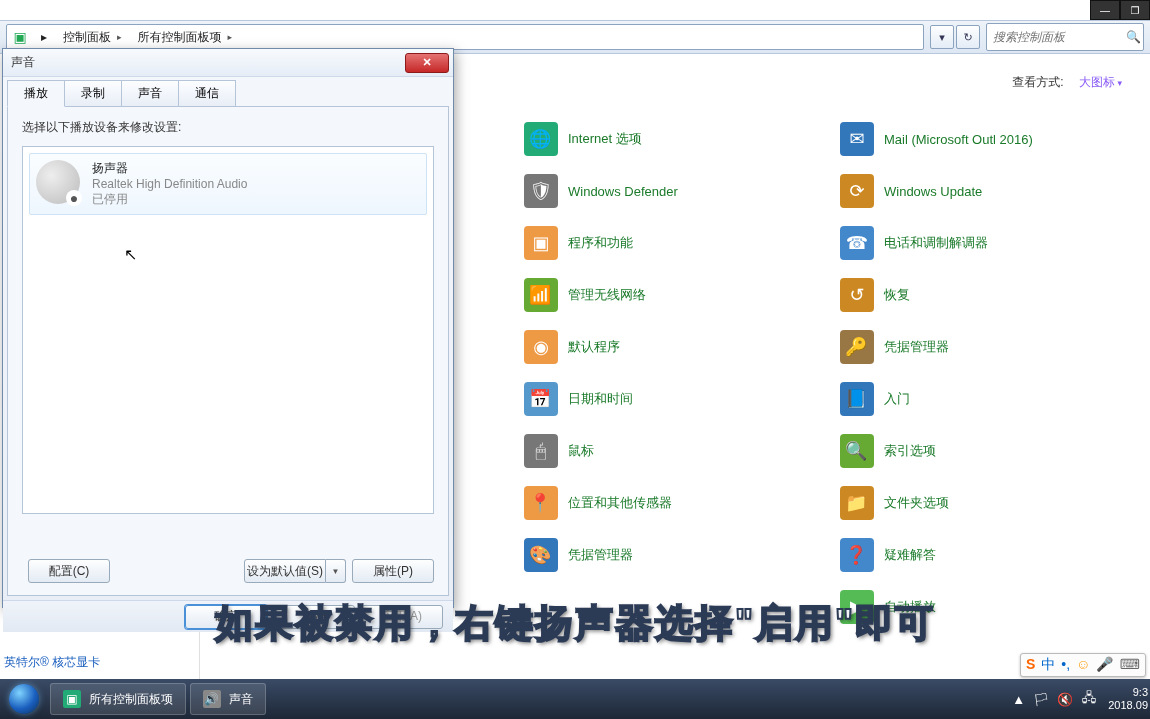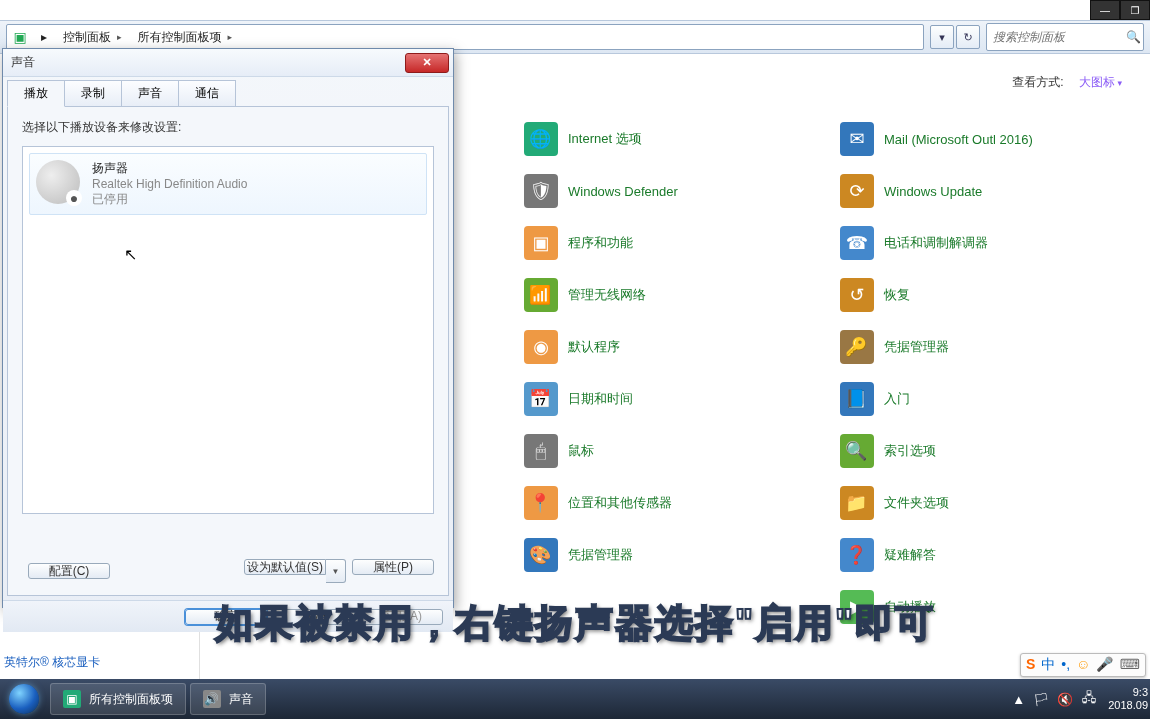--- a/index.html
+++ b/index.html
@@ -54,21 +54,21 @@
 .devitem .devico { width: 44px; height: 44px; background: radial-gradient(circle at 35% 35%, #eee, #bbb); border-radius: 50%; margin-right: 12px; position: relative; }
 .devitem .devico::after { content: "●"; position: absolute; bottom: -2px; right: -2px; font-size: 14px; color: #555; background: #fff; border-radius: 50%; width: 16px; height: 16px; display: flex; align-items: center; justify-content: center; }
 .devtext .dname { font-size: 12px; color: #222; }
 .devtext .ddesc { font-size: 12px; color: #888; }
 .devtext .dstat { font-size: 12px; color: #888; }
 .cursor { position: absolute; top: 138px; left: 116px; font-size: 16px; color: #000; pointer-events: none; z-index: 60; }
 
 .dlg-lowbtns { position: absolute; bottom: 12px; left: 14px; right: 14px; display: flex; justify-content: space-between; align-items: center; }
 .dlg-lowbtns .l { display: flex; }
 .dlg-lowbtns .r { display: flex; align-items: flex-start; }
-.btn { min-width: 82px; height: 16px; font-size: 12px; background: linear-gradient(#fdfefe,#e4ebf4); border: 1px solid #9ab; border-radius: 3px; display: flex; align-items: center; justify-content: center; margin-left: 6px; color: #333; cursor: default; }
+.btn { min-width: 82px; height: 24px; font-size: 12px; background: linear-gradient(#fdfefe,#e4ebf4); border: 1px solid #9ab; border-radius: 3px; display: flex; align-items: center; justify-content: center; margin-left: 6px; color: #333; cursor: default; }
 .btn.def { border-color: #4a90d9; box-shadow: 0 0 0 1px #4a90d9; }
 .btn.disabled { color: #999; }
 .splitbtn { display: flex; }
 .splitbtn .btn { border-top-right-radius: 0; border-bottom-right-radius: 0; margin-right: 0; }
 .splitbtn .dd { width: 20px; height: 24px; border: 1px solid #9ab; border-left: none; background: linear-gradient(#fdfefe,#e4ebf4); border-radius: 0 3px 3px 0; display: flex; align-items: center; justify-content: center; font-size: 8px; color: #555; }
 
 .dlg-footer { height: 32px; border-top: 1px solid #cdd9e8; display: flex; align-items: center; justify-content: flex-end; padding: 0 10px; background: linear-gradient(#f0f4fa,#e2e9f3); }
 
 
 .taskbar { position: absolute; left: 0; right: 0; bottom: 0; height: 40px; background: linear-gradient(#3a4b66,#1d2736); display: flex; align-items: center; }

